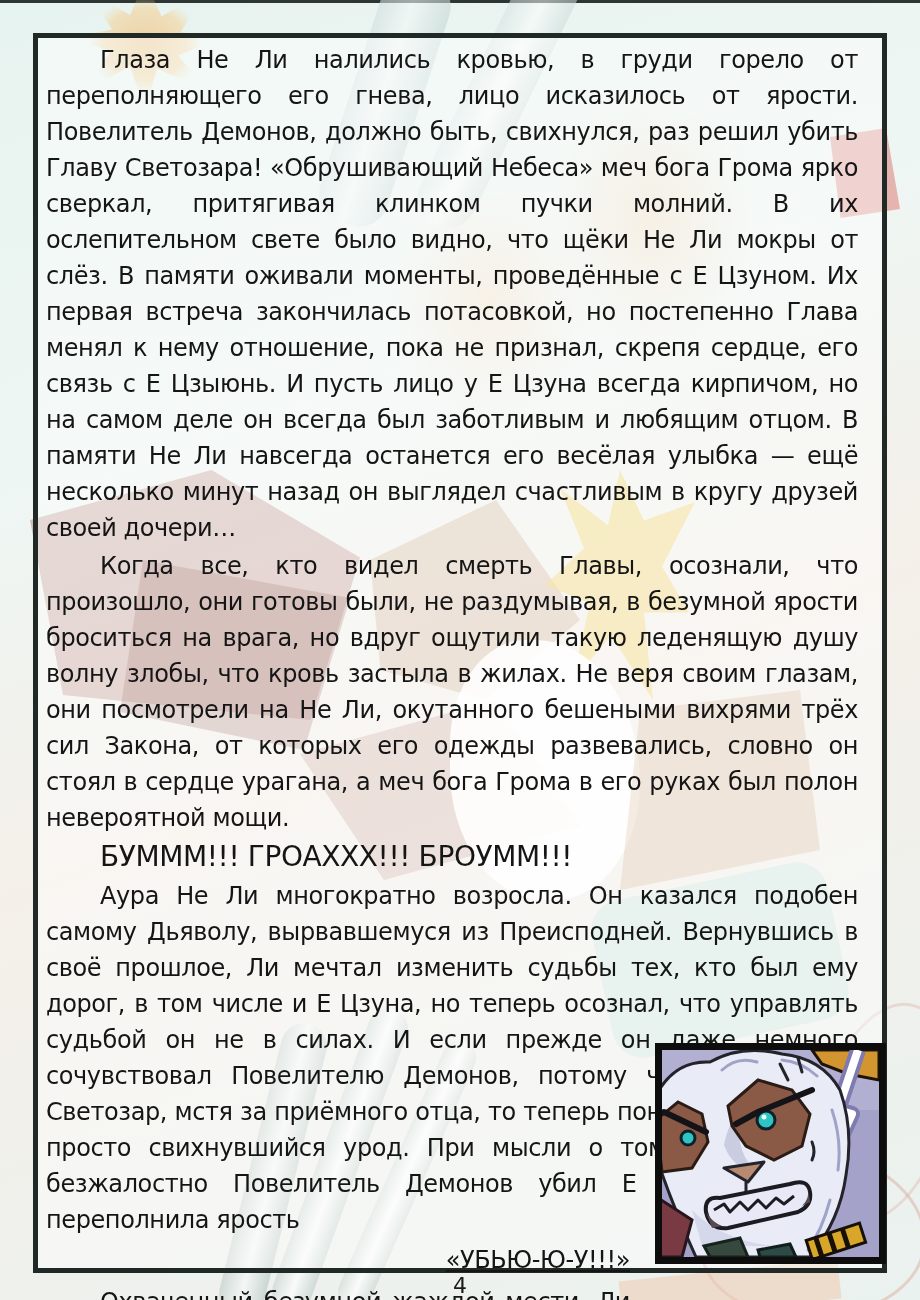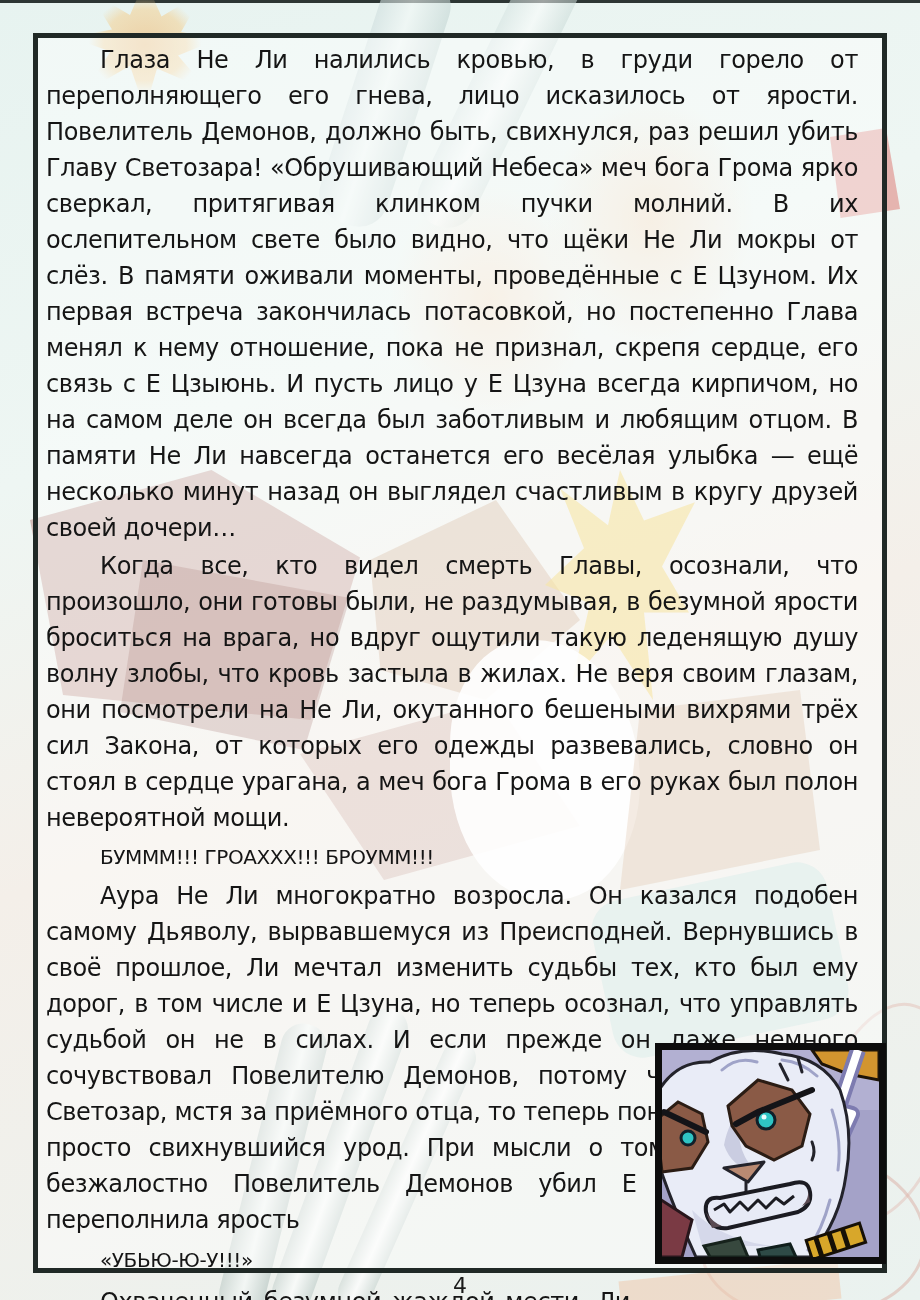--- a/index.html
+++ b/index.html
@@ -35,22 +35,22 @@
   .stickC{left:390px;top:1030px;width:34px;height:290px;background:linear-gradient(90deg,#d2dcd8,#ffffff 50%,#ccd8d4);border-radius:18px;transform:rotate(24deg);opacity:.7;}
   .rose1{left:700px;top:1150px;width:220px;height:160px;border:3px solid #d9a79c;border-radius:40% 60% 50% 45%;opacity:.45;}
   .rose2{left:820px;top:1000px;width:120px;height:220px;border:3px solid #e0b4aa;border-radius:45%;opacity:.4;transform:rotate(20deg);}
   .peach2{left:620px;top:1270px;width:220px;height:40px;background:#efcdb4;opacity:.6;transform:rotate(-6deg);}
   
   .frame{position:absolute;left:33px;top:33px;right:33px;bottom:27px;border:5px solid #202926;z-index:2;background:rgba(255,255,255,0.42);}
   
   .text-block{position:absolute;left:46px;top:42px;width:828px;z-index:3;
     font-size:24px;line-height:36px;letter-spacing:-0.4px;text-align:justify;}
   .para{text-indent:54px;margin:0 16px 2px 0;}
-  .sfx{font-size:20px;line-height:38px;text-indent:54px;text-align:left;margin:0 0 2px 0;}
-  .shout{font-size:20px;line-height:40px;text-indent:54px;text-align:left;margin:2px 0 4px 0;}
+  .sfx{font-size:28px;line-height:38px;text-indent:54px;text-align:left;margin:0 0 2px 0;}
+  .shout{font-size:24px;line-height:40px;text-indent:54px;text-align:right;margin:2px 0 4px 0;text-decoration:underline;}
   .wrap-right{margin-right:244px;}
   
   .inset{position:absolute;left:655px;top:1043px;width:231px;height:221px;z-index:4;
     border:7px solid #0d0d0d;box-sizing:border-box;background:#a8a6cc;}
   .inset svg{display:block;width:100%;height:100%;}
   
   .page-num{position:absolute;left:0;right:0;bottom:2px;text-align:center;z-index:3;
     font-size:22px;color:#1a1a1a;}
 </style>
 </head>

